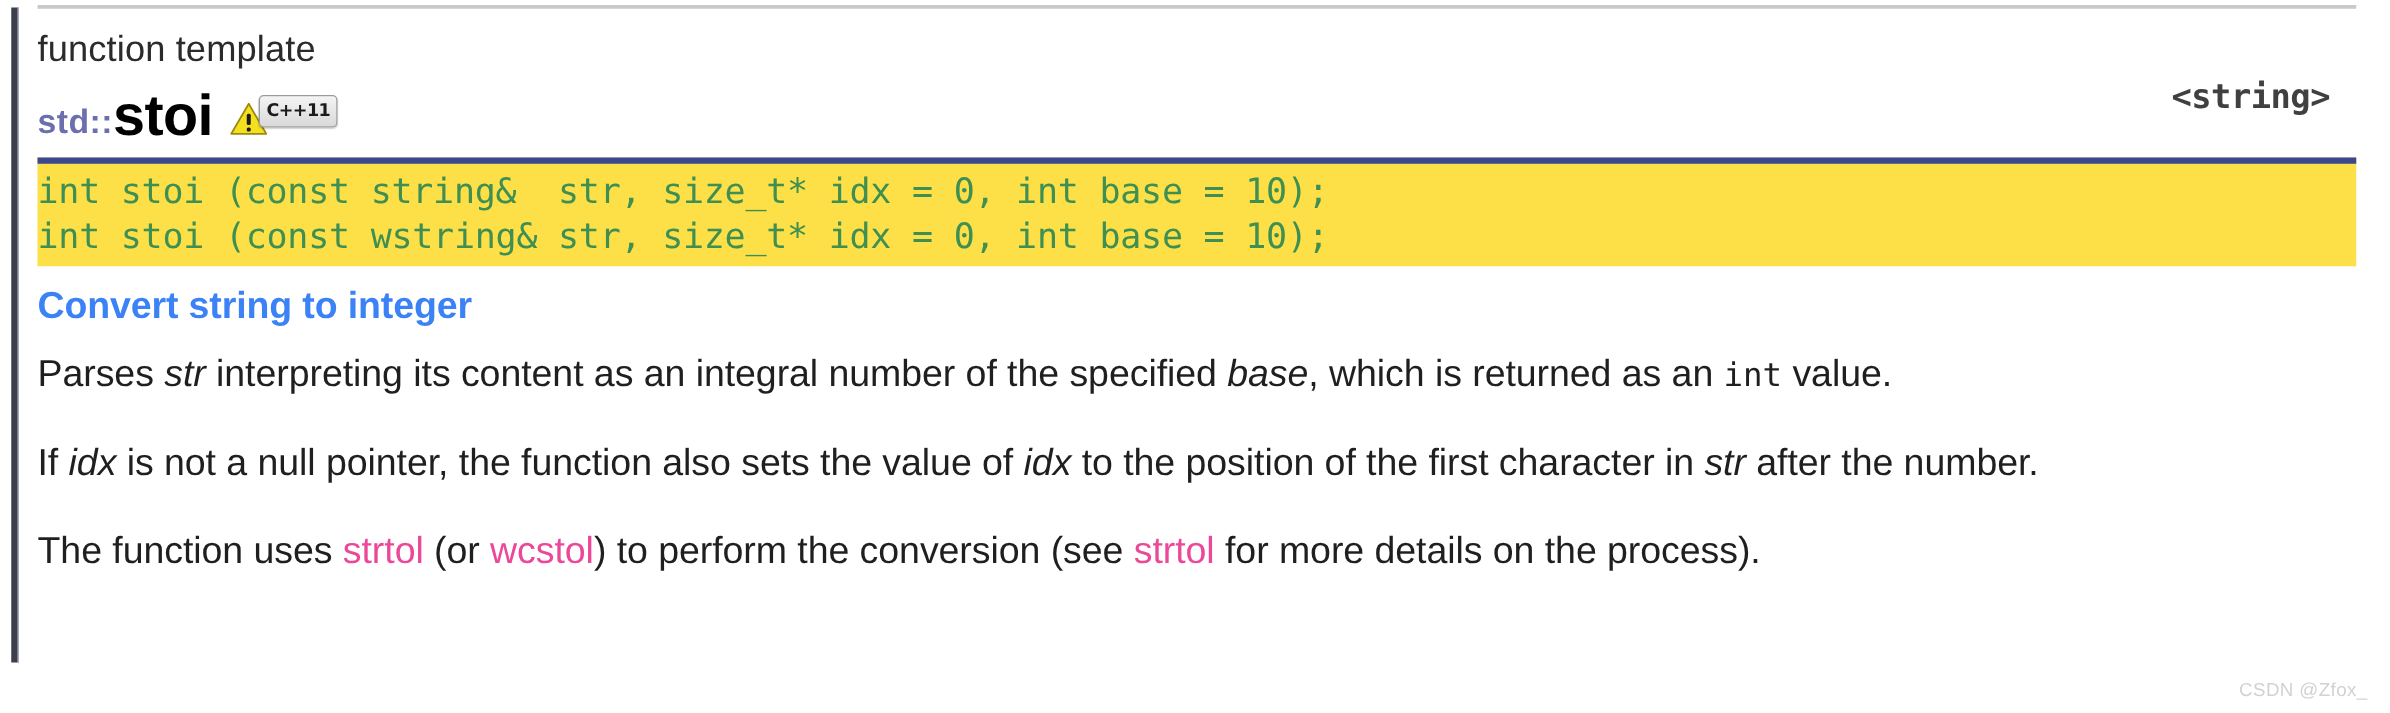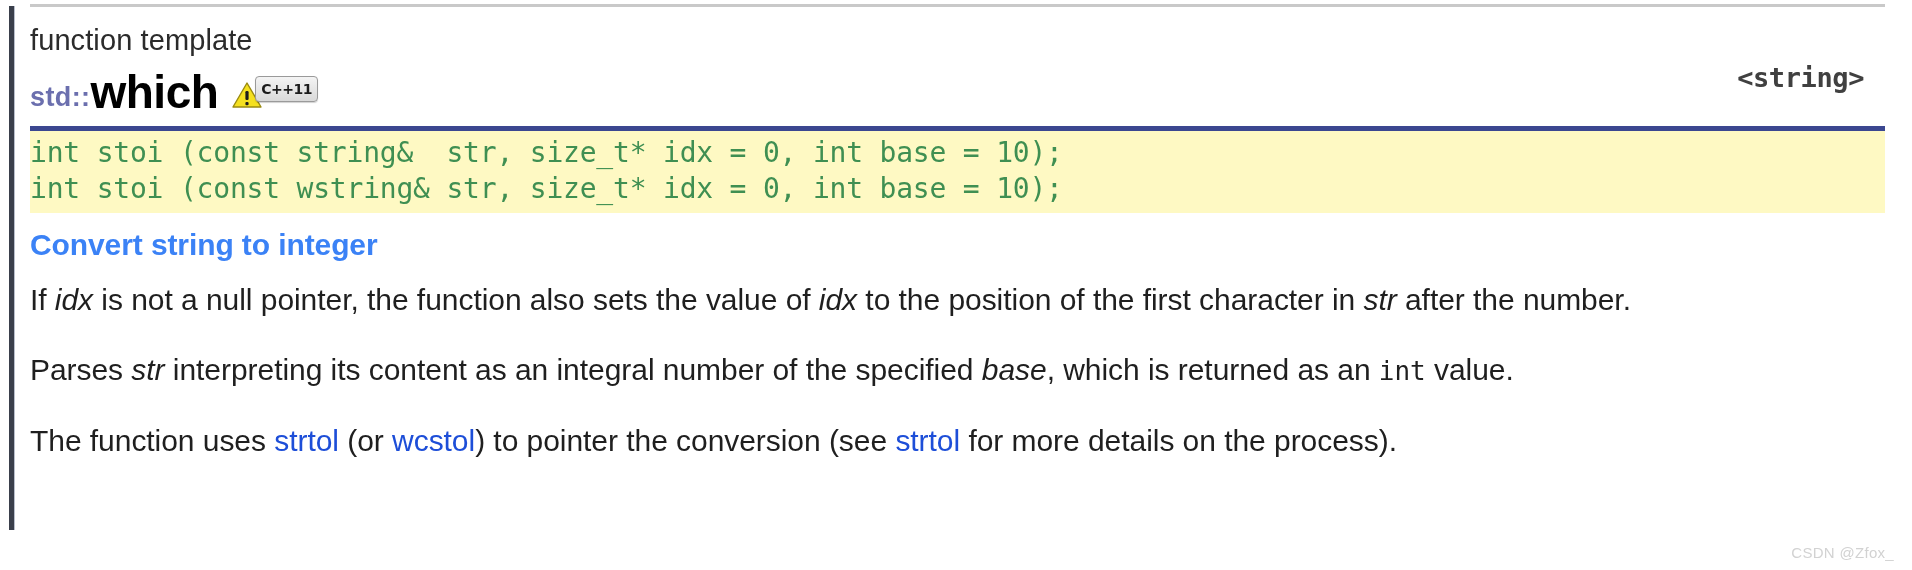--- a/index.html
+++ b/index.html
@@ -135,21 +135,21 @@
     font-size: 27px;
     font-weight: bold;
     color: #404040;
     letter-spacing: -0.4px;
   }
 
   
   .proto-block {
     margin-top: 6px;
     width: 1855px;
-    background: #fef9c3;
+    background: #fde047;
     border-top: 5px solid #3b4790;
     padding: 4px 0 6px 0;
   }
   .proto-line {
     font-family: "DejaVu Sans Mono", monospace;
     font-size: 28px;
     line-height: 36px;
     color: #3f8f52;
     white-space: pre;
     padding-left: 0;
@@ -176,21 +176,21 @@
   .para em, .para .i {
     font-style: italic;
   }
   .para .code {
     font-family: "DejaVu Sans Mono", monospace;
     font-size: 26px;
     font-style: normal;
     color: #1f1f1f;
   }
   .para a, .link {
-    color: #1d4ed8;
+    color: #ec4899;
     text-decoration: none;
     cursor: pointer;
   }
 
   
   .watermark {
     position: absolute;
     right: 18px;
     bottom: 9px;
     font-size: 15px;
@@ -209,21 +209,21 @@
   <div class="left-rail"></div>
 
   <div class="article">
 
     <div class="doc-header">
 
       <div class="kind-line">function template</div>
 
       <div class="title-line">
         <span class="ns-prefix">std::</span>
-        <span class="fn-name">which</span>
+        <span class="fn-name">stoi</span>
 
         <span class="badge-group">
           <svg class="warn-icon" viewBox="0 0 30 27" aria-hidden="true">
             <polygon points="15,1 29,25 1,25" fill="#f5e01f" stroke="#9a8a10" stroke-width="1.4" stroke-linejoin="round"></polygon>
             <rect x="13.4" y="9" width="3.2" height="9" rx="1.2" fill="#1c1c1c"></rect>
             <rect x="13.4" y="20" width="3.2" height="3.2" rx="1.2" fill="#1c1c1c"></rect>
           </svg>
           <span class="cpp11-chip">C++11</span>
         </span>
       </div>
@@ -232,28 +232,28 @@
     </div>
 
     <div class="proto-block">
       <div class="proto-line">int stoi (const string&amp;  str, size_t* idx = 0, int base = 10);</div>
       <div class="proto-line">int stoi (const wstring&amp; str, size_t* idx = 0, int base = 10);</div>
     </div>
 
     <div class="section-title">Convert string to integer</div>
 
     <p class="para">
+      <span>Parses </span><em class="i">str</em><span> interpreting its content as an integral number of the specified </span><em class="i">base</em><span>, which is returned as an </span><span class="code">int</span><span> value.</span>
+    </p>
+
+    <p class="para">
       <span>If </span><em class="i">idx</em><span> is not a null pointer, the function also sets the value of </span><em class="i">idx</em><span> to the position of the first character in </span><em class="i">str</em><span> after the number.</span>
     </p>
 
     <p class="para">
-      <span>Parses </span><em class="i">str</em><span> interpreting its content as an integral number of the specified </span><em class="i">base</em><span>, which is returned as an </span><span class="code">int</span><span> value.</span>
+      <span>The function uses </span><a class="link">strtol</a><span> (or </span><a class="link">wcstol</a><span>) to perform the conversion (see </span><a class="link">strtol</a><span> for more details on the process).</span>
     </p>
 
-    <p class="para">
-      <span>The function uses </span><a class="link">strtol</a><span> (or </span><a class="link">wcstol</a><span>) to pointer the conversion (see </span><a class="link">strtol</a><span> for more details on the process).</span>
-    </p>
-
   </div>
 
   <div class="watermark">CSDN @Zfox_</div>
 
 </div>
 
 </body></html>

